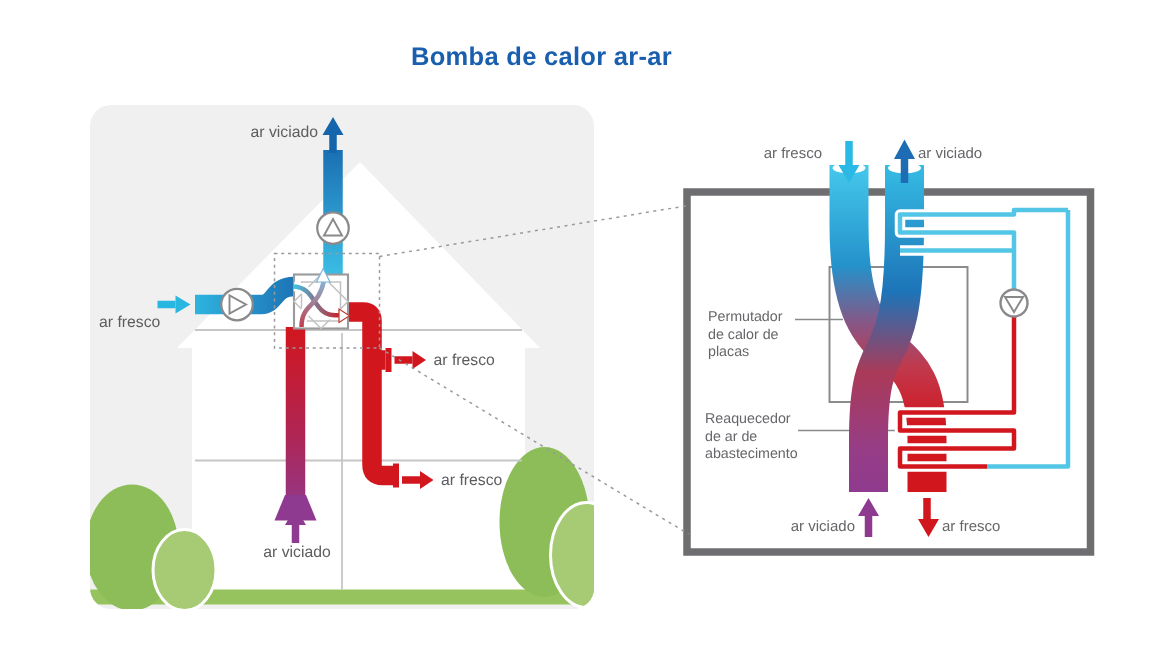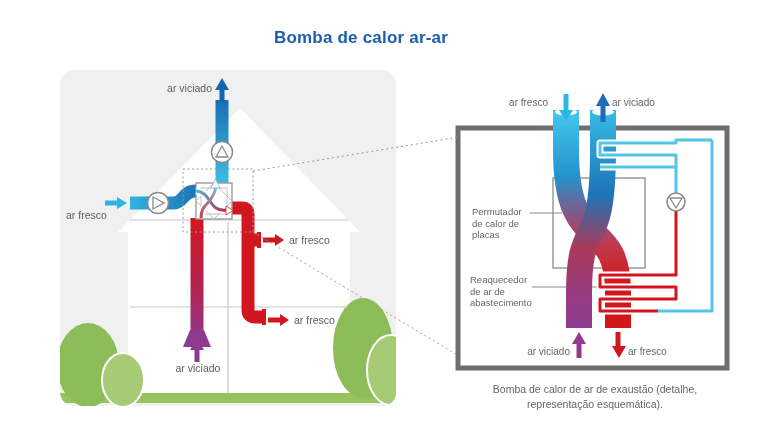--- a/index.html
+++ b/index.html
@@ -212,24 +212,20 @@
     </g>
   </svg>
 
   <div class="abs lbl-sm tr" style="left:494px;top:97px;width:54px;font-size:10px;">ar fresco</div>
   <div class="abs lbl-sm" style="left:612px;top:97px;width:60px;font-size:10px;">ar viciado</div>
   <div class="abs lbl-sm" style="left:470px;top:274px;width:70px;">Reaquecedor de ar de abastecimento</div>
   <div class="abs lbl-sm" style="left:472px;top:206px;width:62px;">Permutador de calor de placas</div>
   <div class="abs lbl-sm tr" style="left:512px;top:346px;width:58px;font-size:10px;">ar viciado</div>
   <div class="abs lbl-sm" style="left:628px;top:346px;width:55px;font-size:10px;">ar fresco</div>
 
-  <div id="caption" class="abs">
-    <div>Bomba de calor de ar de exaustão (detalhe,</div>
-    <div>representação esquemática).</div>
-  </div>
 
   <svg id="overlay-svg" class="abs" viewBox="0 0 770 433">
     <g stroke="#9a9a9c" stroke-width="1" stroke-dasharray="2,3" fill="none">
       <line x1="253" y1="171" x2="459" y2="137"></line>
       <line x1="253" y1="232" x2="459" y2="356"></line>
     </g>
   </svg>
 
 </div>
 

